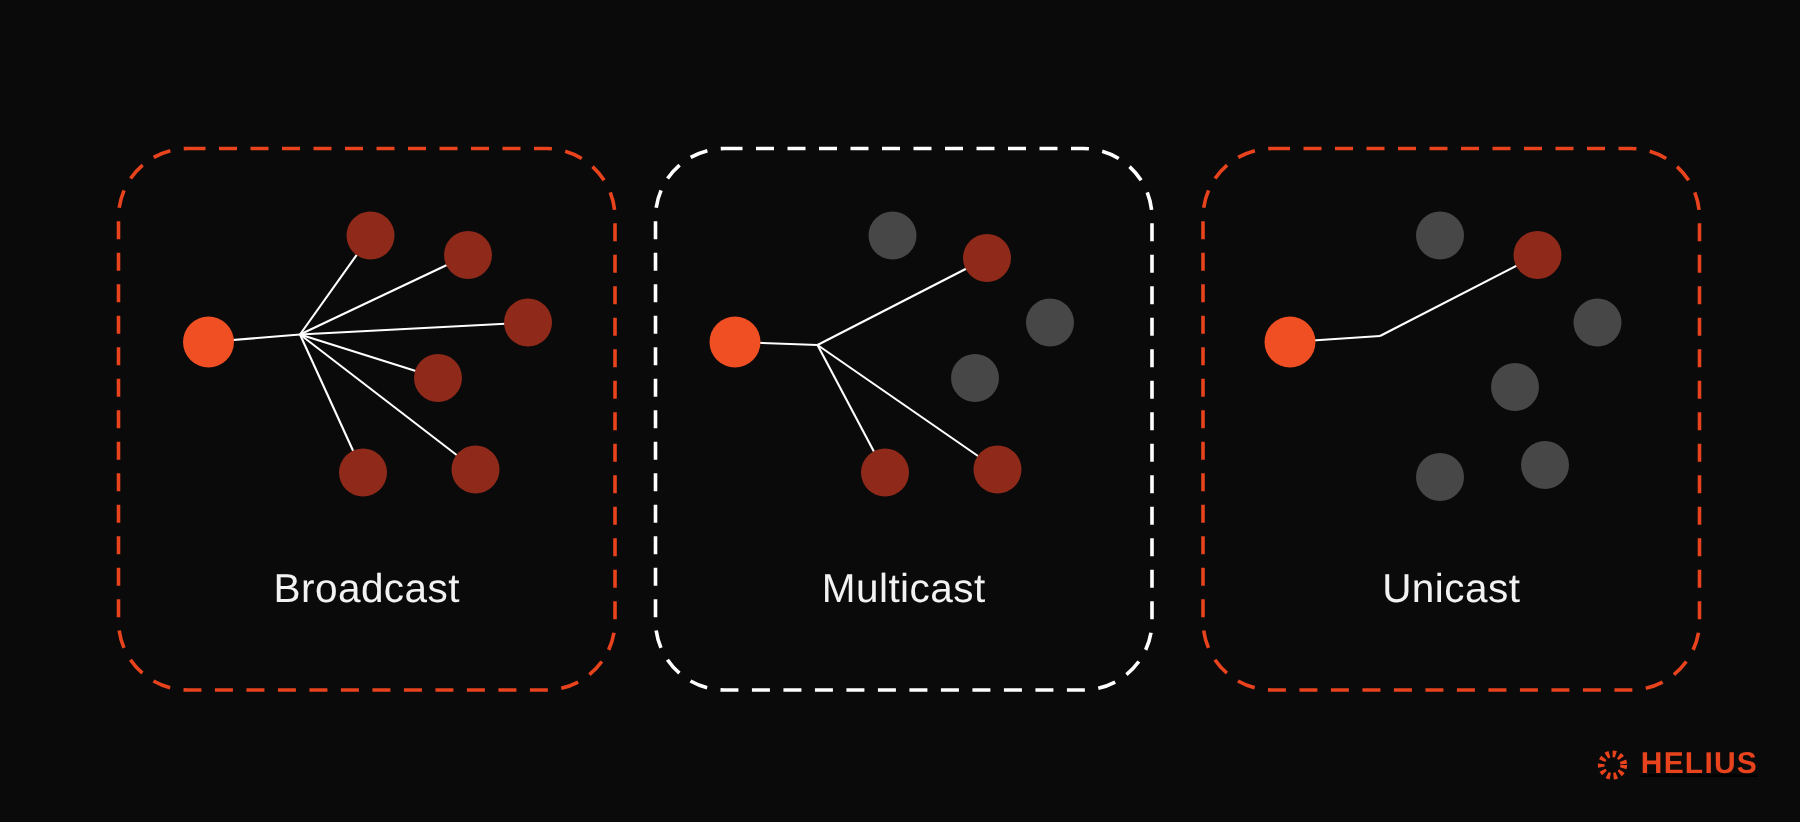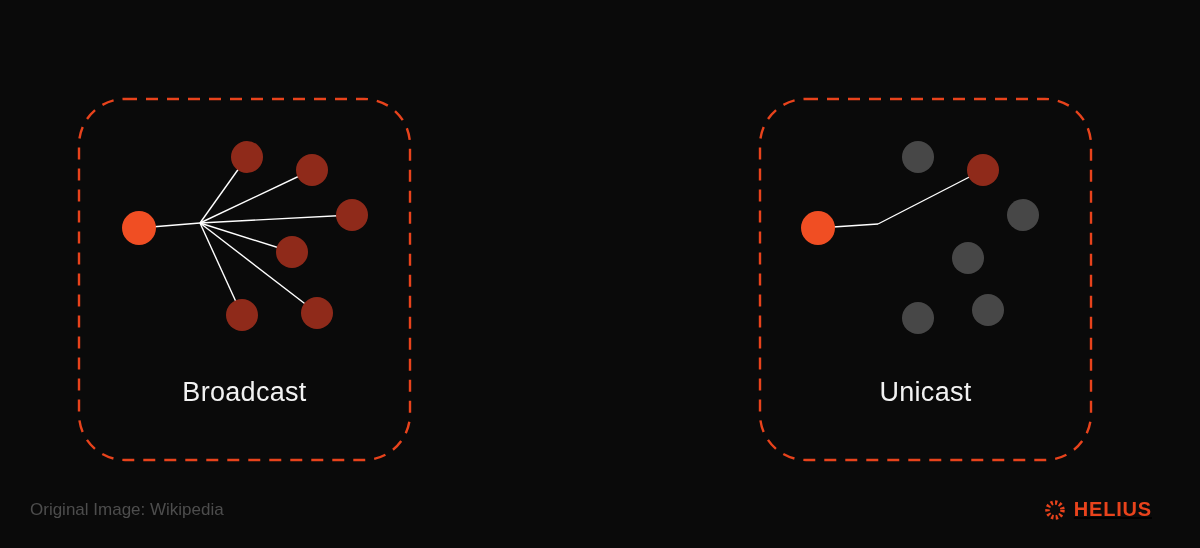--- a/index.html
+++ b/index.html
@@ -43,21 +43,21 @@
   }
   .footer-credit {
     position: absolute;
     left: 30px;
     top: 500px;
     font-size: 17px;
     color: #4d4d4d;
   }
   .logo {
     position: absolute;
-    right: 48px;
+    right: 28px;
     top: 498px;
     display: flex;
     align-items: center;
     gap: 8px;
     text-decoration: underline;
   }
   .logo-text {
     font-size: 20px;
     font-weight: 700;
     letter-spacing: 0.8px;
@@ -84,38 +84,54 @@
         <circle cx="235" cy="73" r="16" fill="#8f2a1a"></circle>
         <circle cx="275" cy="118" r="16" fill="#8f2a1a"></circle>
         <circle cx="215" cy="155" r="16" fill="#8f2a1a"></circle>
         <circle cx="165" cy="218" r="16" fill="#8f2a1a"></circle>
         <circle cx="240" cy="216" r="16" fill="#8f2a1a"></circle>
         <circle cx="62" cy="131" r="17" fill="#f04e23"></circle>
       </svg>
     <div class="panel-label">Broadcast</div>
   </div>
 
+  <div class="panel" style="left:435px">
+    <svg width="335" height="365" viewBox="0 0 335 365">
+        <rect x="2" y="2" width="331" height="361" rx="46" fill="none" stroke="#ffffff" stroke-width="2.4" stroke-dasharray="12 9"></rect>
+        <line x1="55" y1="131" x2="110" y2="133" stroke="#ffffff" stroke-width="1.4"></line>
+        <line x1="110" y1="133" x2="223" y2="75" stroke="#ffffff" stroke-width="1.4"></line>
+        <line x1="110" y1="133" x2="155" y2="218" stroke="#ffffff" stroke-width="1.4"></line>
+        <line x1="110" y1="133" x2="230" y2="216" stroke="#ffffff" stroke-width="1.4"></line>
+        <circle cx="160" cy="60" r="16" fill="#474747"></circle>
+        <circle cx="223" cy="75" r="16" fill="#8f2a1a"></circle>
+        <circle cx="265" cy="118" r="16" fill="#474747"></circle>
+        <circle cx="215" cy="155" r="16" fill="#474747"></circle>
+        <circle cx="155" cy="218" r="16" fill="#8f2a1a"></circle>
+        <circle cx="230" cy="216" r="16" fill="#8f2a1a"></circle>
+        <circle cx="55" cy="131" r="17" fill="#f04e23"></circle>
+      </svg>
+    <div class="panel-label">Multicast</div>
+  </div>
 
-  <div class="panel" style="left:758px">
+  <div class="panel" style="left:800px">
     <svg width="335" height="365" viewBox="0 0 335 365">
         <rect x="2" y="2" width="331" height="361" rx="46" fill="none" stroke="#e8431c" stroke-width="2.4" stroke-dasharray="12 9"></rect>
         <line x1="60" y1="131" x2="120" y2="127" stroke="#ffffff" stroke-width="1.4"></line>
         <line x1="120" y1="127" x2="225" y2="73" stroke="#ffffff" stroke-width="1.4"></line>
         <circle cx="160" cy="60" r="16" fill="#474747"></circle>
         <circle cx="225" cy="73" r="16" fill="#8f2a1a"></circle>
         <circle cx="265" cy="118" r="16" fill="#474747"></circle>
         <circle cx="210" cy="161" r="16" fill="#474747"></circle>
         <circle cx="160" cy="221" r="16" fill="#474747"></circle>
         <circle cx="230" cy="213" r="16" fill="#474747"></circle>
         <circle cx="60" cy="131" r="17" fill="#f04e23"></circle>
       </svg>
     <div class="panel-label">Unicast</div>
   </div>
 
-  <div class="footer-credit">Original Image: Wikipedia</div>
 
   <div class="logo">
     <svg width="22" height="22" viewBox="0 0 22 22">
       <circle cx="11" cy="11" r="7.5" fill="none" stroke="#e8431c" stroke-width="4.5" stroke-dasharray="2.2 2.2"></circle>
     </svg>
     <span class="logo-text">HELIUS</span>
   </div>
 
 </div>
 

